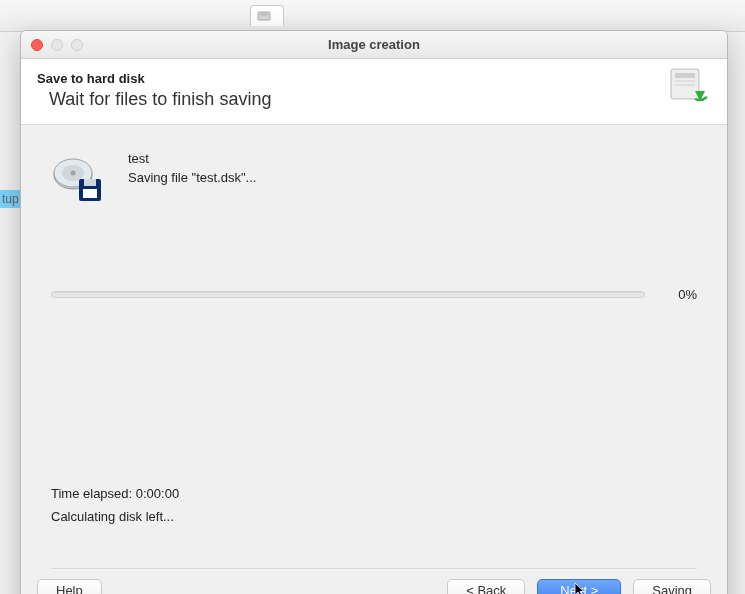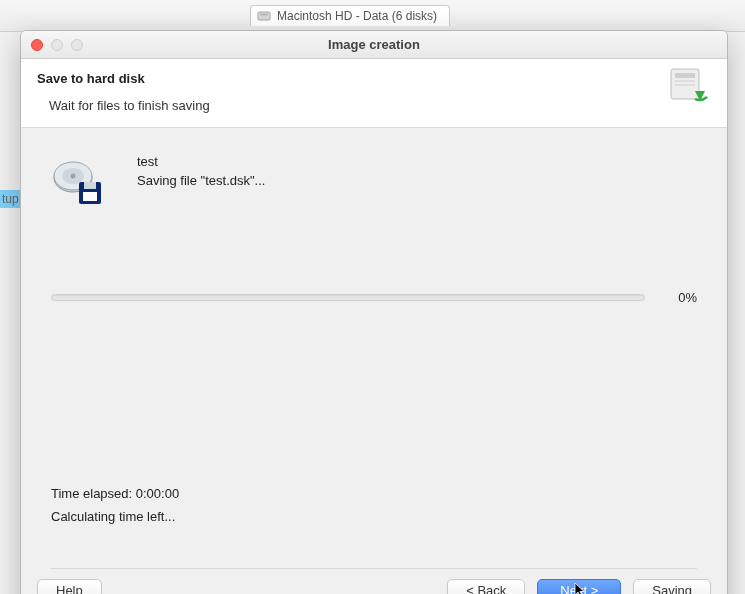--- a/index.html
+++ b/index.html
@@ -84,38 +84,38 @@
       padding: 12px 20px 14px 16px;
       border-bottom: 1px solid #dcdcdc;
       position: relative;
     }
     .header h1 {
       font-size: 13px;
       font-weight: 700;
       color: #222;
     }
     .header p {
-      font-size: 13px;
+      font-size: 18px;
       color: #333;
-      margin-top: 12px;
+      margin-top: 3px;
       padding-left: 12px;
     }
     .hdr-icon {
       position: absolute;
       right: 18px; top: 6px;
       width: 44px; height: 44px;
     }
     .content {
       flex: 1;
       padding: 26px 30px 10px 30px;
       display: flex;
       flex-direction: column;
     }
     .file-row {
-      display:flex; align-items:flex-start; gap: 30px;
+      display:flex; align-items:flex-start; gap: 21px;
       margin-bottom: 80px;
     }
     .file-icon { width: 56px; height: 56px; }
     .file-text .name { font-size: 13px; color:#222; margin-bottom:4px;}
     .file-text .status { font-size: 13px; color:#222;}
     .progress-row {
       display:flex; align-items:center; gap: 20px;
       margin-bottom: 10px;
     }
     .progress-track {
@@ -173,21 +173,20 @@
 <body>
 
 <div class="bg-toolbar">
   <div class="bg-tab">
     <span class="disk-mini">
       <svg viewBox="0 0 14 14">
           <rect x="1" y="3" width="12" height="8" rx="1" fill="#d9d9d9" stroke="#aaa"></rect>
           <rect x="3" y="4.5" width="8" height="2" fill="#bbb"></rect>
         </svg>
     </span>
-    <span>Macintosh HD - Data (6 disks)</span>
   </div>
 </div>
 <div class="bg-sidebar-item">tup</div>
 
 <div class="window">
   <div class="titlebar">
     <div class="traffic">
       <div class="dot red"></div>
       <div class="dot gray1"></div>
       <div class="dot gray2"></div>
@@ -229,21 +228,21 @@
       </div>
     </div>
 
     <div class="progress-row">
       <div class="progress-track"></div>
       <div class="pct">0%</div>
     </div>
 
     <div class="time-block">
       <div>Time elapsed: 0:00:00</div>
-      <div>Calculating time left...</div>
+      <div>Calculating disk left...</div>
     </div>
   </div>
 
   <div class="sep"></div>
 
   <div class="footer">
     <button class="btn">Help</button>
     <div class="spacer"></div>
     <button class="btn">&lt; Back</button>
     <button class="btn btn-primary">

